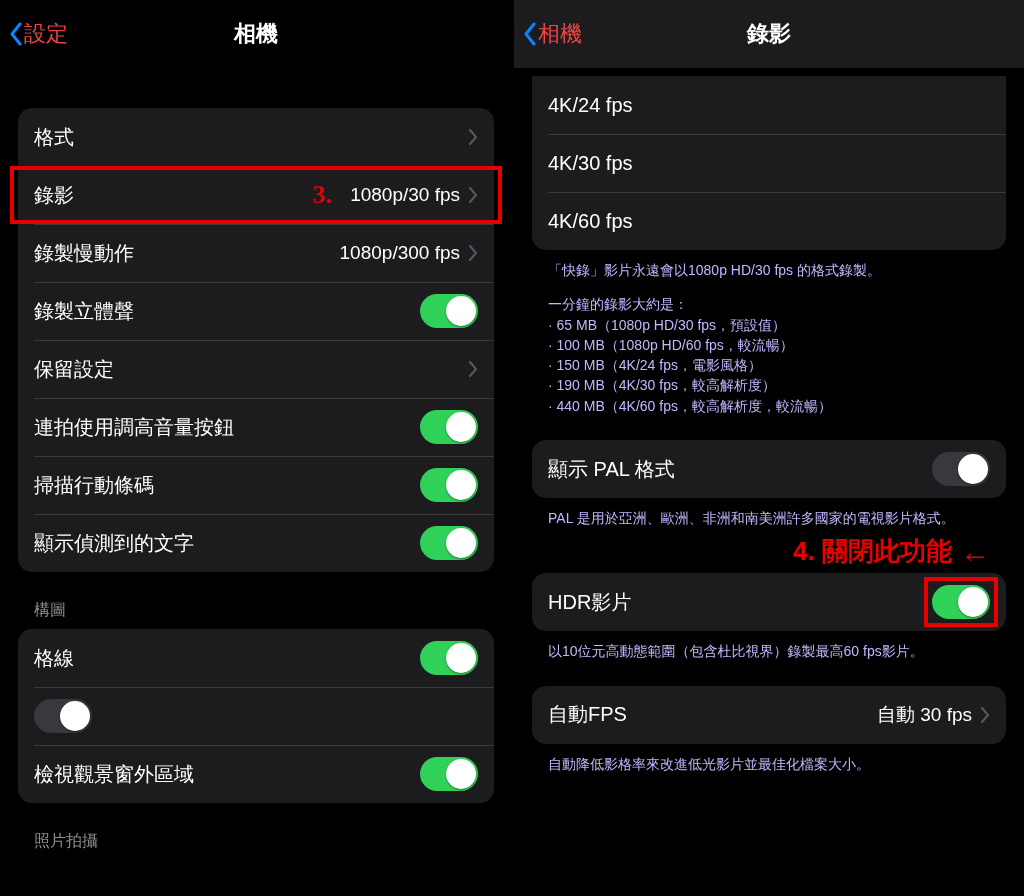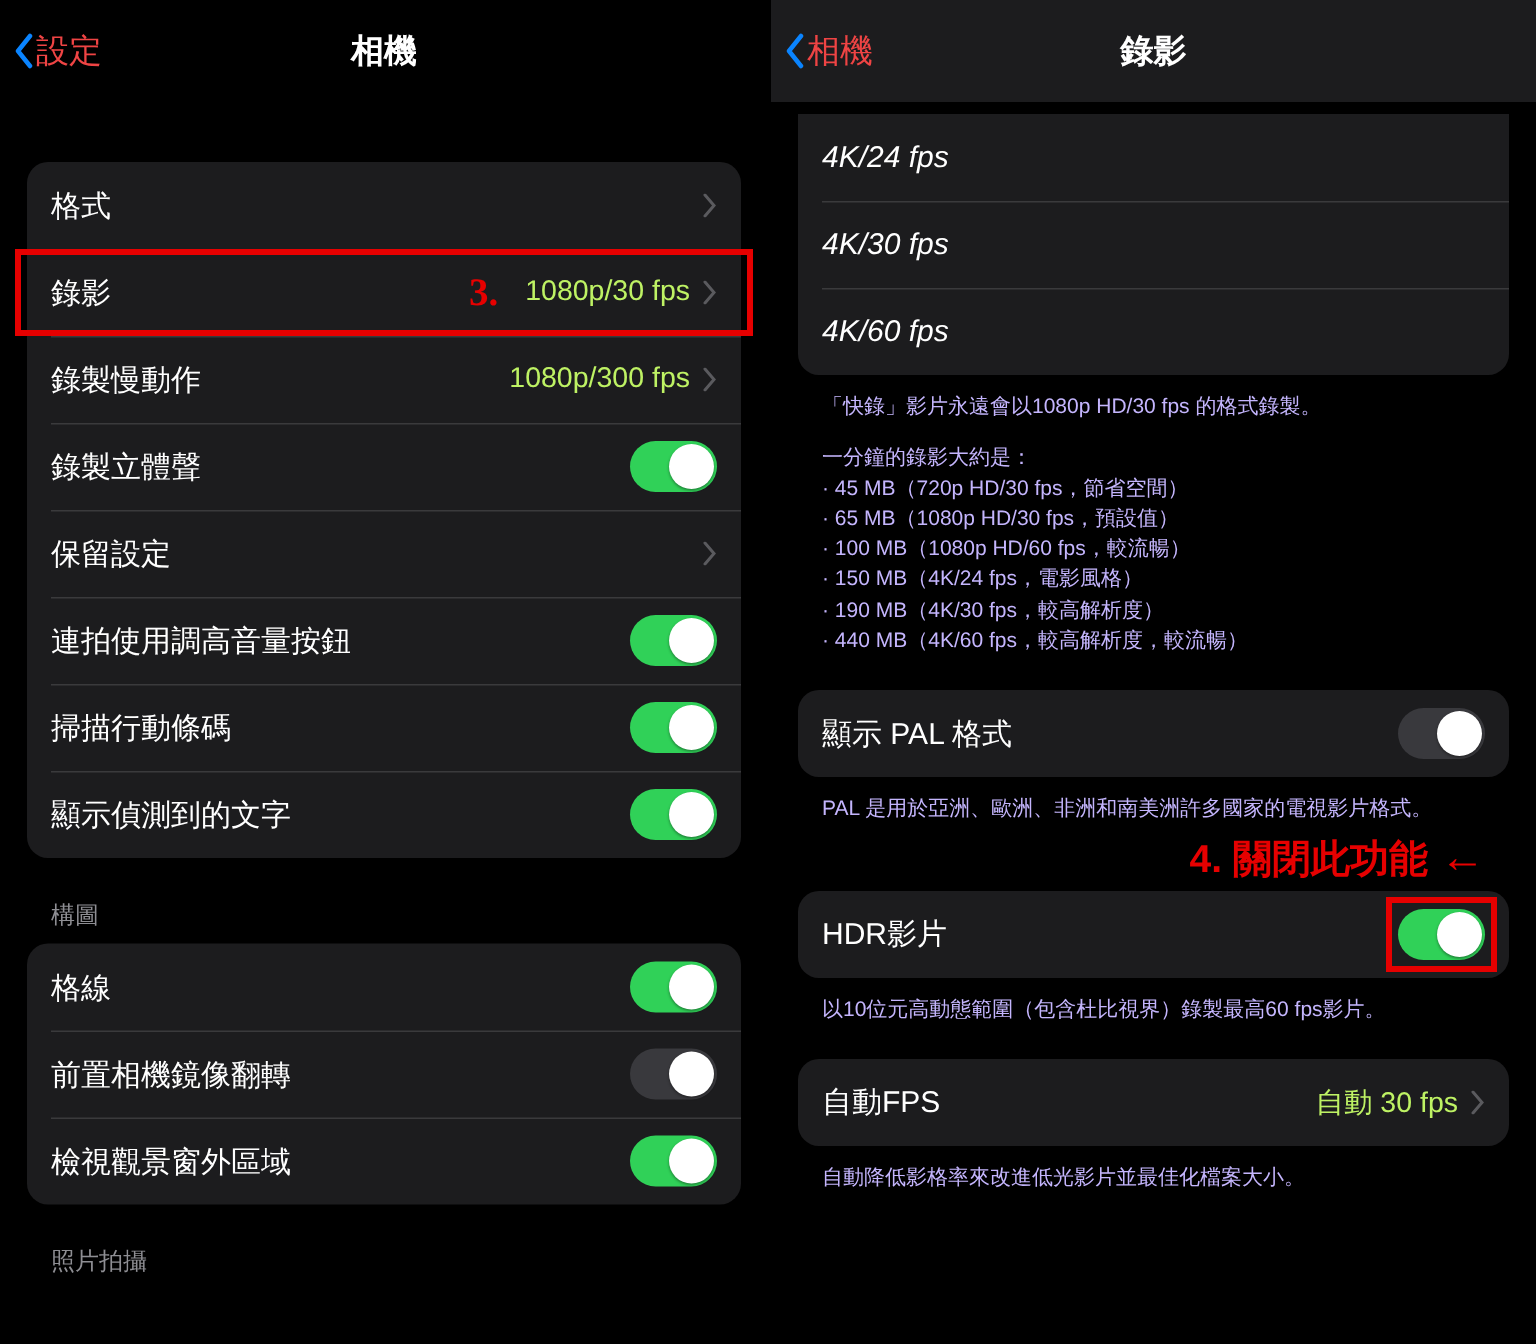--- a/index.html
+++ b/index.html
@@ -92,21 +92,21 @@
     left: 16px; right: 0; top: 0;
     height: 1px;
     background: #3a3a3c;
   }
   .row .label {
     flex: 1 1 auto;
     font-size: 20px;
     color: #fff;
   }
   .row .value {
-    color: #bef264;
+    color: #ffffff;
     font-size: 19px;
     margin-right: 8px;
   }
   .row .chev {
     width: 10px; height: 16px;
     color: #5a5a5e;
   }
   .row .chev svg { width: 10px; height: 16px; display:block; }
 
   
@@ -243,21 +243,20 @@
 
     <div class="group-head" style="margin-top:28px;">構圖</div>
     <div class="group" style="margin-top:0;">
       <div class="row">
         <span class="label">格線</span>
         <div class="toggle on">
             <div class="knob"></div>
           </div>
       </div>
       <div class="row">
-        <span class="label">前置相機鏡像翻轉</span>
         <div class="toggle">
             <div class="knob" style="left:auto;right:2px;"></div>
           </div>
       </div>
       <div class="row">
         <span class="label">檢視觀景窗外區域</span>
         <div class="toggle on">
             <div class="knob"></div>
           </div>
       </div>
@@ -276,35 +275,34 @@
             <path d="M12 2 L4 12 L12 22" stroke="#0a84ff" stroke-width="3" fill="none" stroke-linecap="round" stroke-linejoin="round"></path>
           </svg>
       </span>
       <span>相機</span>
     </div>
     <div class="hdr-title">錄影</div>
   </div>
 
   <div class="scroll">
 
-    <div class="group" style="margin-top:8px;border-top-left-radius:0;border-top-right-radius:0;font-style:italic;">
+    <div class="group" style="margin-top:8px;border-top-left-radius:0;border-top-right-radius:0;">
       <div class="row">
           <span class="label">4K/24 fps</span>
         </div>
       <div class="row">
           <span class="label">4K/30 fps</span>
         </div>
       <div class="row">
           <span class="label">4K/60 fps</span>
         </div>
     </div>
     <div class="group-foot">「快錄」影片永遠會以1080p HD/30 fps 的格式錄製。</div>
     <div class="group-foot" style="padding-top:14px;">
       <div>一分鐘的錄影大約是：</div>
-      <div>· 45 MB（720p HD/30 fps，節省空間）</div>
       <div>· 65 MB（1080p HD/30 fps，預設值）</div>
       <div>· 100 MB（1080p HD/60 fps，較流暢）</div>
       <div>· 150 MB（4K/24 fps，電影風格）</div>
       <div>· 190 MB（4K/30 fps，較高解析度）</div>
       <div>· 440 MB（4K/60 fps，較高解析度，較流暢）</div>
     </div>
 
     <div class="group tight">
       <div class="row">
         <span class="label">顯示 PAL 格式</span>

